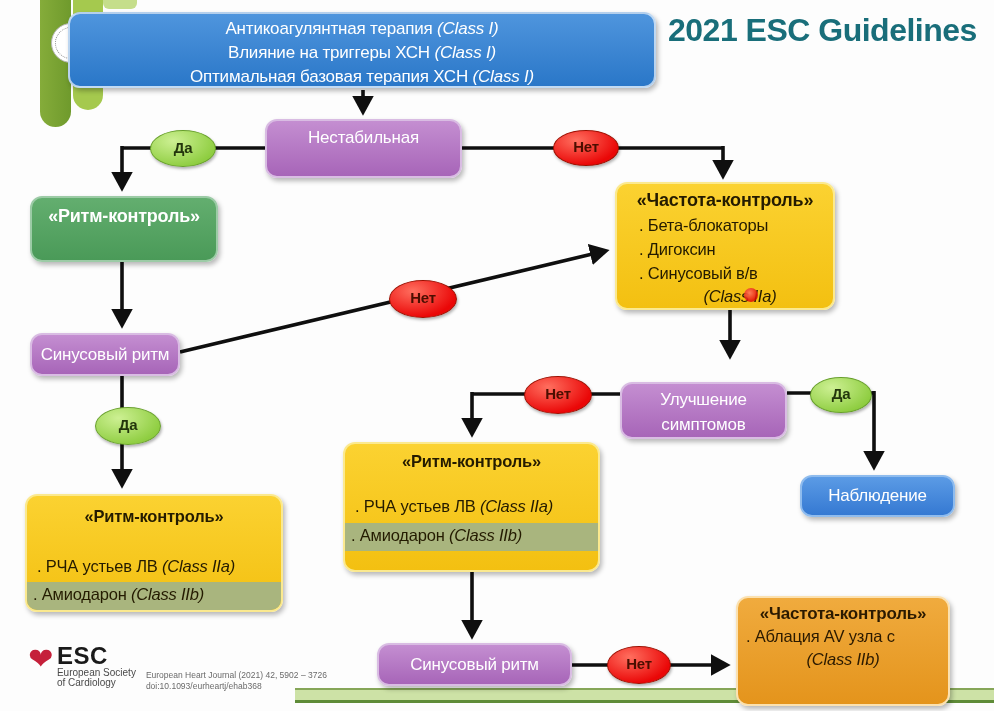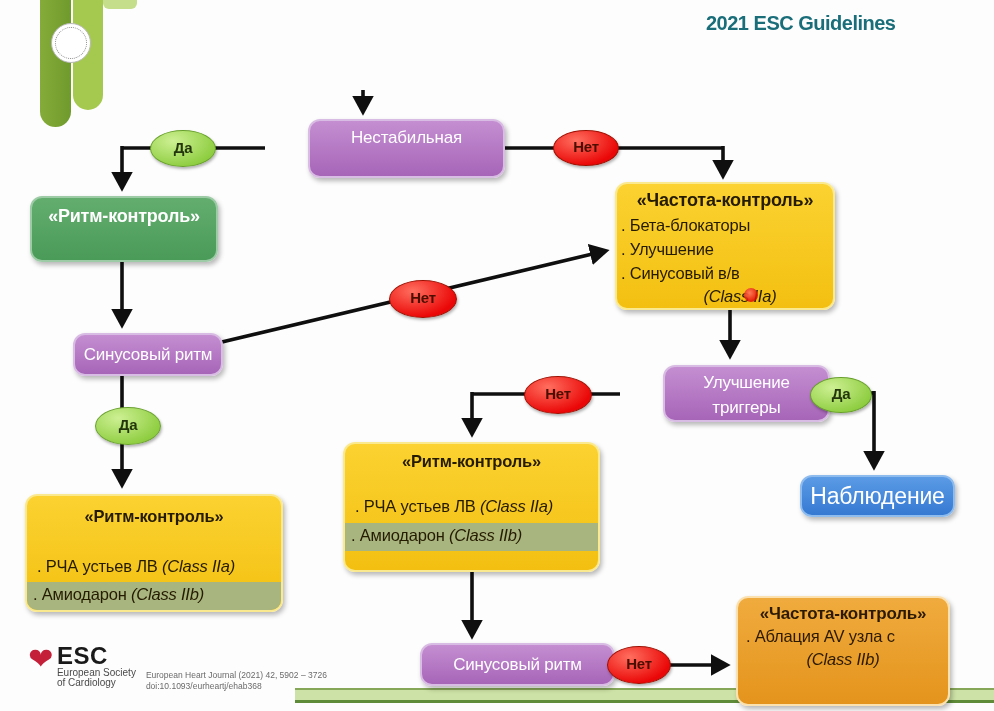--- a/index.html
+++ b/index.html
@@ -22,43 +22,43 @@
   
   .box{position:absolute;box-sizing:border-box;border-radius:12px;z-index:2;
     box-shadow:2px 3px 5px rgba(0,0,0,.28);border:2px solid rgba(255,255,255,.65);}
   .box .bt{font-weight:bold;text-align:center;}
   i{font-style:italic;}
   
   .blue-main{left:68px;top:12px;width:588px;height:76px;
     background:linear-gradient(#4f95dd,#2a77c8);color:#fff;font-size:17px;text-align:center;padding-top:3px;}
   .blue-main .line{line-height:24px;}
   
-  .purple{background:linear-gradient(#c violet);margin-left:43px;}
+  .purple{background:linear-gradient(#c violet);}
   .purple, .purple2{color:#fff;}
   .box.purple{background:linear-gradient(#c48ed1,#a765b8);border-color:#d9bce3;color:#fff;
     font-size:17px;text-align:center;}
   .unstable{left:265px;top:119px;width:197px;height:59px;padding-top:4px;}
   .unstable .line{line-height:25px;}
   .sinus1{left:30px;top:333px;width:150px;height:43px;line-height:39px;}
-  .improve{left:620px;top:365px;width:167px;height:57px;padding-top:3px;}
+  .improve{left:620px;top:382px;width:167px;height:57px;padding-top:3px;}
   .improve .line{line-height:25px;}
   .sinus2{left:377px;top:643px;width:195px;height:43px;line-height:39px;}
   
   .green-eit{left:30px;top:196px;width:188px;height:66px;background:linear-gradient(#63ae6f,#4a9a58);
     border-color:#9ccba6;color:#fff;font-size:17.5px;text-align:center;padding-top:8px;}
   .green-eit .bt{font-size:18px;}
   .green-eit .line{line-height:25px;}
   
   .observe{left:800px;top:475px;width:155px;height:42px;background:linear-gradient(#5b9be5,#3579d2);
-    border-color:#8fbcee;color:#fff;font-size:23px;text-align:center;line-height:38px;}
+    border-color:#8fbcee;color:#fff;font-size:17px;text-align:center;line-height:38px;}
   
   .yellow{background:linear-gradient(#fbd231,#f3c011);border-color:#fbe98f;color:#241b00;font-size:16.5px;}
   .ratectrl{left:615px;top:182px;width:220px;height:128px;padding:6px 0 0 0;}
   .ratectrl .bt{font-size:18px;margin-bottom:2px;}
-  .ratectrl .item{padding-left:4px;line-height:24px;}
+  .ratectrl .item{padding-left:22px;line-height:24px;}
   .ratectrl .cls{text-align:center;padding-left:30px;line-height:22px;position:relative;}
   .laser{position:absolute;left:127px;top:104px;width:14px;height:14px;border-radius:50%;z-index:4;
     background:radial-gradient(circle at 40% 35%,rgba(255,120,90,.95),rgba(225,10,5,.85) 65%,rgba(190,0,0,.7));}
   .two-tone{padding:0;overflow:hidden;}
   .two-tone .toppart{padding:8px 10px 0 10px;}
   .two-tone .sage{background:#a9b57e;padding:1px 10px 4px 6px;}
   .two-tone .item{line-height:23px;}
   .rcmid{left:343px;top:442px;width:257px;height:130px;}
   .rcmid .toppart{height:79px;box-sizing:border-box;}
   .rcmid .toppart .item{margin-top:24px;}
@@ -78,21 +78,21 @@
   .oval.yes{background:radial-gradient(ellipse at 35% 28%,#cdf093,#8ecd40 75%);border:1.5px solid #679f2b;color:#23360c;}
   .oval.no{background:radial-gradient(ellipse at 35% 28%,#ff6f5f,#ea0707 72%);border:1.5px solid #9d0f00;color:#4b0e00;}
   .yes1{left:150px;top:130px;width:64px;height:35px;line-height:33px;}
   .no1{left:553px;top:130px;width:64px;height:34px;line-height:32px;}
   .no2{left:389px;top:280px;width:66px;height:36px;line-height:34px;}
   .yes2{left:95px;top:407px;width:64px;height:36px;line-height:34px;}
   .no3{left:524px;top:376px;width:66px;height:36px;line-height:34px;}
   .yes3{left:810px;top:377px;width:60px;height:34px;line-height:32px;}
   .no4{left:607px;top:646px;width:62px;height:36px;line-height:34px;}
   
-  .esc-title{position:absolute;left:706px;top:12px;font-size:20px;font-weight:bold;color:#196e7a;
+  .esc-title{position:absolute;left:668px;top:12px;font-size:32px;font-weight:bold;color:#196e7a;
     letter-spacing:-0.5px;z-index:2;}
   
   .footer{position:absolute;left:28px;top:644px;z-index:2;display:flex;align-items:flex-start;}
   .heart{font-size:30px;color:#c5203a;line-height:30px;margin-right:4px;}
   .esc-word{font-size:24px;font-weight:bold;color:#1a1a1a;line-height:24px;letter-spacing:0.5px;}
   .society{font-size:10px;color:#4a4a4a;line-height:10px;letter-spacing:0;}
   .citation{margin:26px 0 0 10px;font-size:8.5px;color:#6a6a6a;line-height:11px;letter-spacing:0;}
 </style>
 </head>
 <body>
@@ -125,43 +125,48 @@
       <path d="M472,392 V433" marker-end="url(#ah)"></path>
       <path d="M787,393 H874"></path>
       <path d="M874,391 V466" marker-end="url(#ah)"></path>
       <path d="M472,572 V635" marker-end="url(#ah)"></path>
       <path d="M572,665 H726" marker-end="url(#ah)"></path>
     </g>
   </svg>
 
   <div class="esc-title">2021 ESC Guidelines</div>
 
+  <div class="box blue-main">
+    <div class="line"><span>Антикоагулянтная терапия</span> <i>(Class I)</i></div>
+    <div class="line"><span>Влияние на триггеры ХСН</span> <i>(Class I)</i></div>
+    <div class="line"><span>Оптимальная базовая терапия ХСН</span> <i>(Class I)</i></div>
+  </div>
 
   <div class="box purple unstable">
     <div class="line">Нестабильная</div>
   </div>
 
   <div class="box green-eit">
     <div class="bt">«Ритм-контроль»</div>
   </div>
 
   <div class="box yellow ratectrl">
     <div class="bt">«Частота-контроль»</div>
     <div class="item">. Бета-блокаторы</div>
-    <div class="item">. Улучшение</div>
+    <div class="item">. Дигоксин</div>
     <div class="item">. Синусовый в/в</div>
     <div class="cls"><i>(Class IIa)</i></div>
     <div class="laser"></div>
   </div>
 
   <div class="box purple sinus1">Синусовый ритм</div>
 
   <div class="box purple improve">
     <div class="line">Улучшение</div>
-    <div class="line">триггеры</div>
+    <div class="line">симптомов</div>
   </div>
 
   <div class="box observe">Наблюдение</div>
 
   <div class="box yellow two-tone rcmid">
     <div class="toppart">
       <div class="bt">«Ритм-контроль»</div>
       <div class="item"><span>. РЧА устьев ЛВ</span> <i>(Class IIa)</i></div>
     </div>
     <div class="sage">

